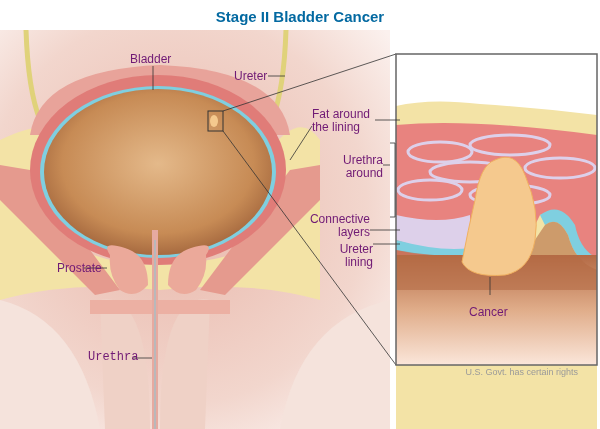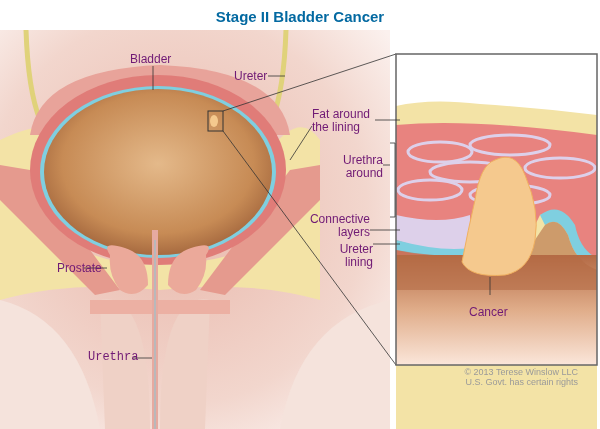--- a/index.html
+++ b/index.html
@@ -129,15 +129,14 @@
 <div class="label right" style="left:335px; width:38px; top:243px;">
   <div>Ureter</div>
   <div>lining</div>
 </div>
 
 <div class="label" style="left:469px; top:306px;">Cancer</div>
 <div class="label" style="left:33px; top:262px;margin-left:24px;">Prostate</div>
 <div class="label" style="left:88px; top:351px;font-family:Liberation Mono, monospace;">Urethra</div>
 
 <div class="copyright">
-  <div>© 2013 Terese Winslow LLC</div>
   <div>U.S. Govt. has certain rights</div>
 </div>
 
 </body></html>

